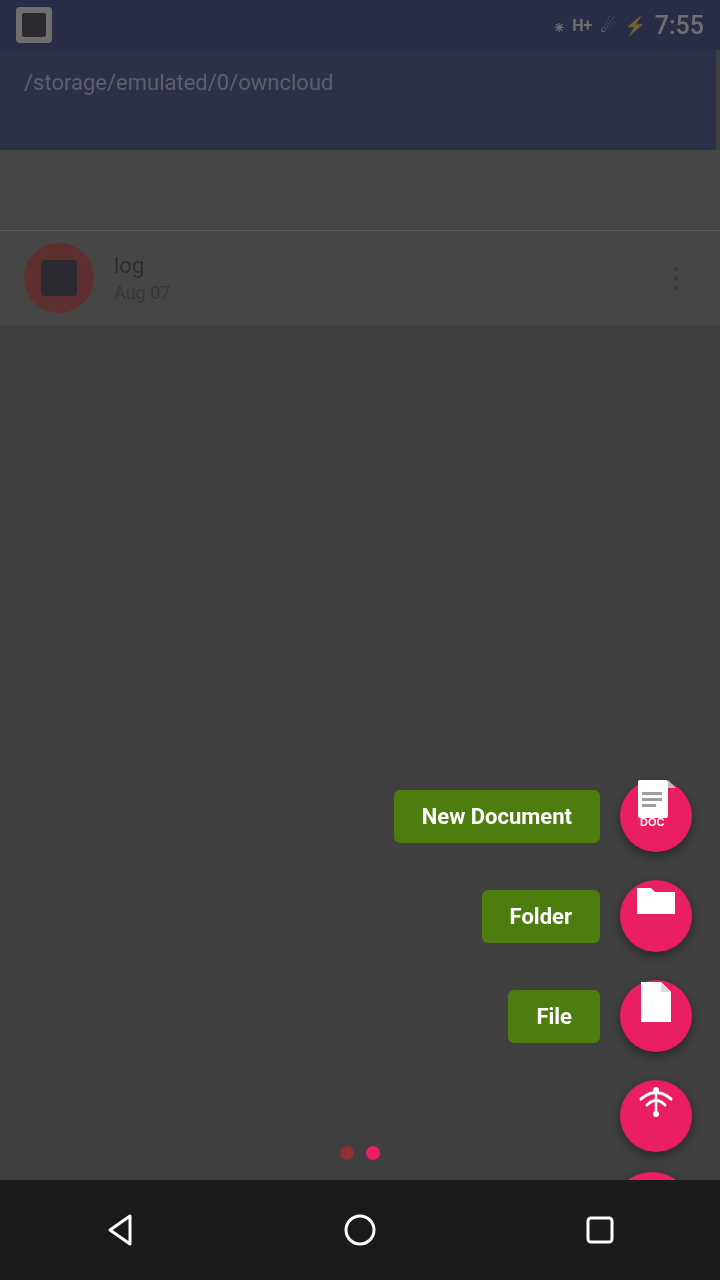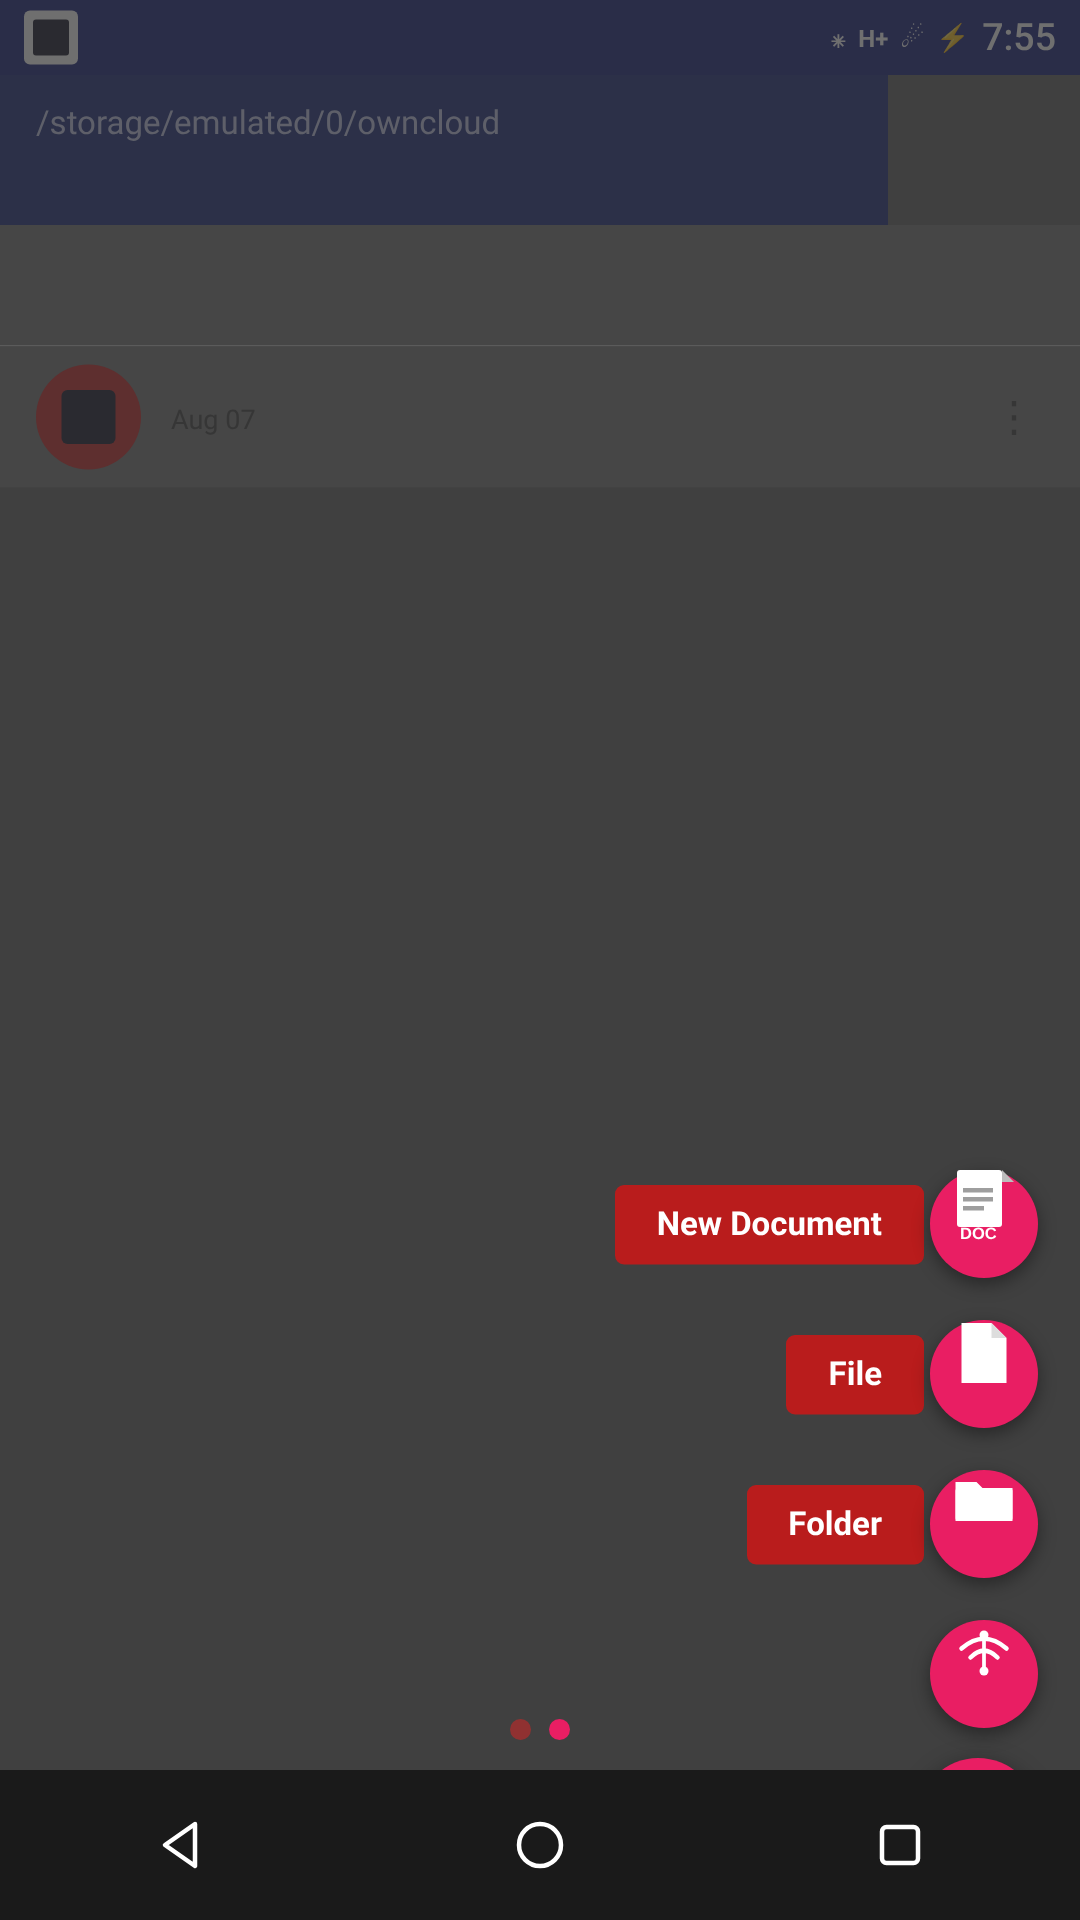--- a/index.html
+++ b/index.html
@@ -46,21 +46,21 @@
     }
 
     .status-time {
       color: white;
       font-size: 25px;
       font-weight: 500;
     }
 
     
     .header {
-      width: 592px;
+      width: 716px;
       background: #1e2d7d;
       padding: 20px 24px 20px 24px;
       min-height: 100px;
     }
 
     .header-path {
       color: #c5cae9;
       font-size: 22px;
       font-weight: 400;
       margin-bottom: 8px;
@@ -173,27 +173,27 @@
 
     .fab-row {
       display: flex;
       align-items: center;
       justify-content: flex-end;
       margin-bottom: 28px;
       padding-right: 28px;
     }
 
     .fab-label {
-      background: #b91c1c;
+      background: #4d7c0f;
       color: white;
       padding: 14px 28px;
       border-radius: 6px;
       font-size: 22px;
       font-weight: 700;
-      margin-right: 4px;
+      margin-right: 20px;
       white-space: nowrap;
     }
 
     .fab-btn {
       width: 72px;
       height: 72px;
       border-radius: 50%;
       background: #e91e63;
       display: flex;
       align-items: flex-start;
@@ -295,20 +295,21 @@
 
 <div class="divider"></div>
 
 <div class="content">
 
   <div class="dir-item">
     <div class="dir-icon">
       <div class="dir-icon-inner"></div>
     </div>
     <div class="dir-info">
+      <div class="dir-name">log</div>
       <div class="dir-date">Aug 07</div>
     </div>
     <div class="dir-more">⋮</div>
   </div>
 </div>
 
 <div class="overlay"></div>
 
 <div class="fab-menu">
 
@@ -321,37 +322,37 @@
         <polygon points="32,0 40,8 32,8" fill="#bdbdbd"></polygon>
         <rect x="6" y="12" width="20" height="3" fill="#9e9e9e"></rect>
         <rect x="6" y="18" width="20" height="3" fill="#9e9e9e"></rect>
         <rect x="6" y="24" width="14" height="3" fill="#9e9e9e"></rect>
         <text x="4" y="46" font-size="11" font-weight="900" fill="white" font-family="Arial">DOC</text>
       </svg>
     </div>
   </div>
 
   <div class="fab-row">
+    <div class="fab-label">Folder</div>
+    <div class="fab-btn">
+
+      <svg width="42" height="36" viewBox="0 0 42 36">
+        <path d="M2,8 L2,34 L40,34 L40,12 L20,12 L16,8 Z" fill="white"></path>
+        <rect x="2" y="12" width="38" height="22" rx="2" fill="white"></rect>
+      </svg>
+    </div>
+  </div>
+
+  <div class="fab-row">
     <div class="fab-label">File</div>
     <div class="fab-btn">
 
       <svg width="34" height="44" viewBox="0 0 34 44">
         <path d="M2,2 L22,2 L32,12 L32,42 L2,42 Z" fill="white"></path>
         <polygon points="22,2 32,12 22,12" fill="#ddd"></polygon>
-      </svg>
-    </div>
-  </div>
-
-  <div class="fab-row">
-    <div class="fab-label">Folder</div>
-    <div class="fab-btn">
-
-      <svg width="42" height="36" viewBox="0 0 42 36">
-        <path d="M2,8 L2,34 L40,34 L40,12 L20,12 L16,8 Z" fill="white"></path>
-        <rect x="2" y="12" width="38" height="22" rx="2" fill="white"></rect>
       </svg>
     </div>
   </div>
 
   <div class="fab-row">
     <div class="fab-btn">
 
       <svg width="44" height="44" viewBox="0 0 44 44">
         <path d="M22,34 m-3,0 a3,3 0 0,1 6,0 a3,3 0 0,1 -6,0" fill="white"></path>
         <path d="M13,25 Q22,16 31,25" stroke="white" stroke-width="3" fill="none" stroke-linecap="round"></path>

